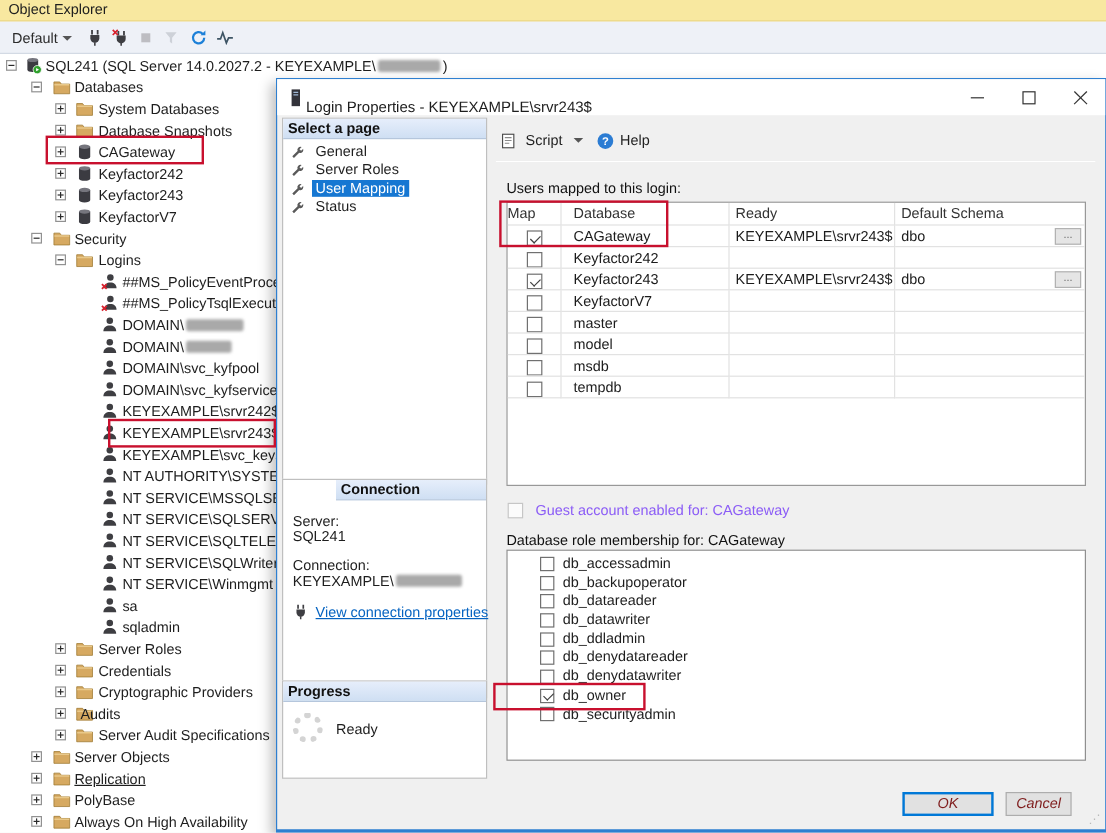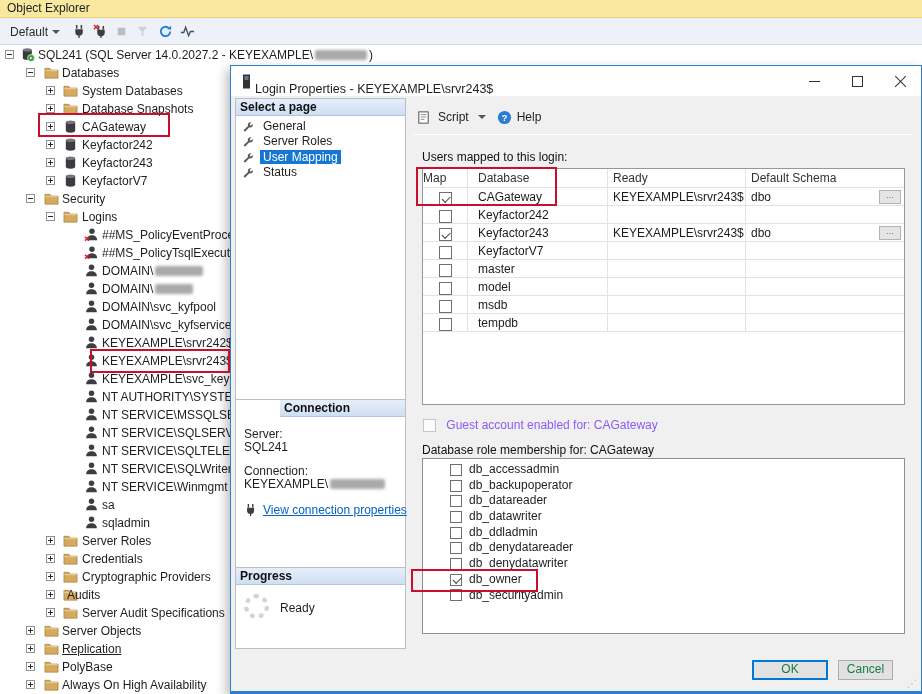--- a/index.html
+++ b/index.html
@@ -108,21 +108,21 @@
   .guest-row .gl{ margin-left:7px; vertical-align:top; line-height:14px; }
   .roles-list{
     position:absolute; left:191px; top:392px; width:483px; height:176px;
     background:#fff; border:1px solid #8f8f8f; padding:3px 0 0 3px; overflow:hidden;
   }
   .role-item{ height:15.7px; white-space:nowrap;margin-left:24px; }
   .role-item .cb{ width:12px; height:12px; }
   .role-item .rn{ margin-left:7px; vertical-align:top; line-height:14px; }
   .btn{
     position:absolute; top:594px; height:20px; background:#e1e1e1; border:1px solid #adadad;
-    text-align:center; line-height:17px; cursor:default; color:#15803d;
+    text-align:center; line-height:17px; cursor:default; color:#7f1d1d;font-style:italic;
   }
   #ok-btn{ left:521px; width:76px; border:2px solid #0078d7; line-height:15px; }
   #cancel-btn{ left:607px; width:55px; }
   .grip{ position:absolute; right:4px; bottom:2px; color:#b9b9b9; font-size:10px; }
   svg{ display:block; }
 </style>
 </head>
 <body>
 
 <div class="oe-title">Object Explorer</div>

